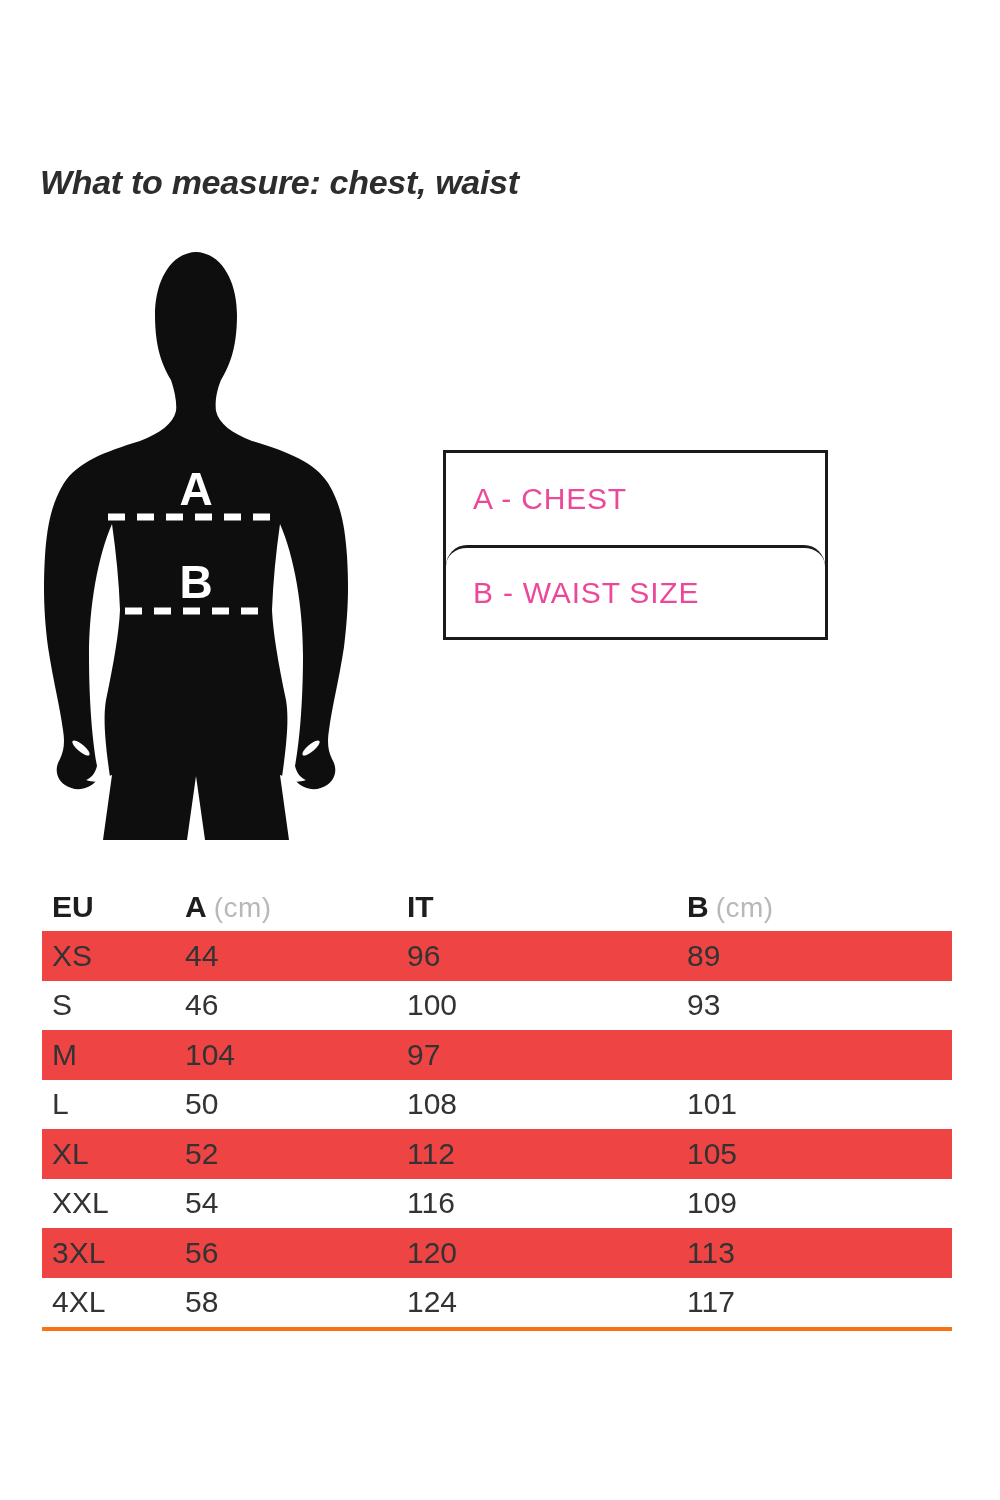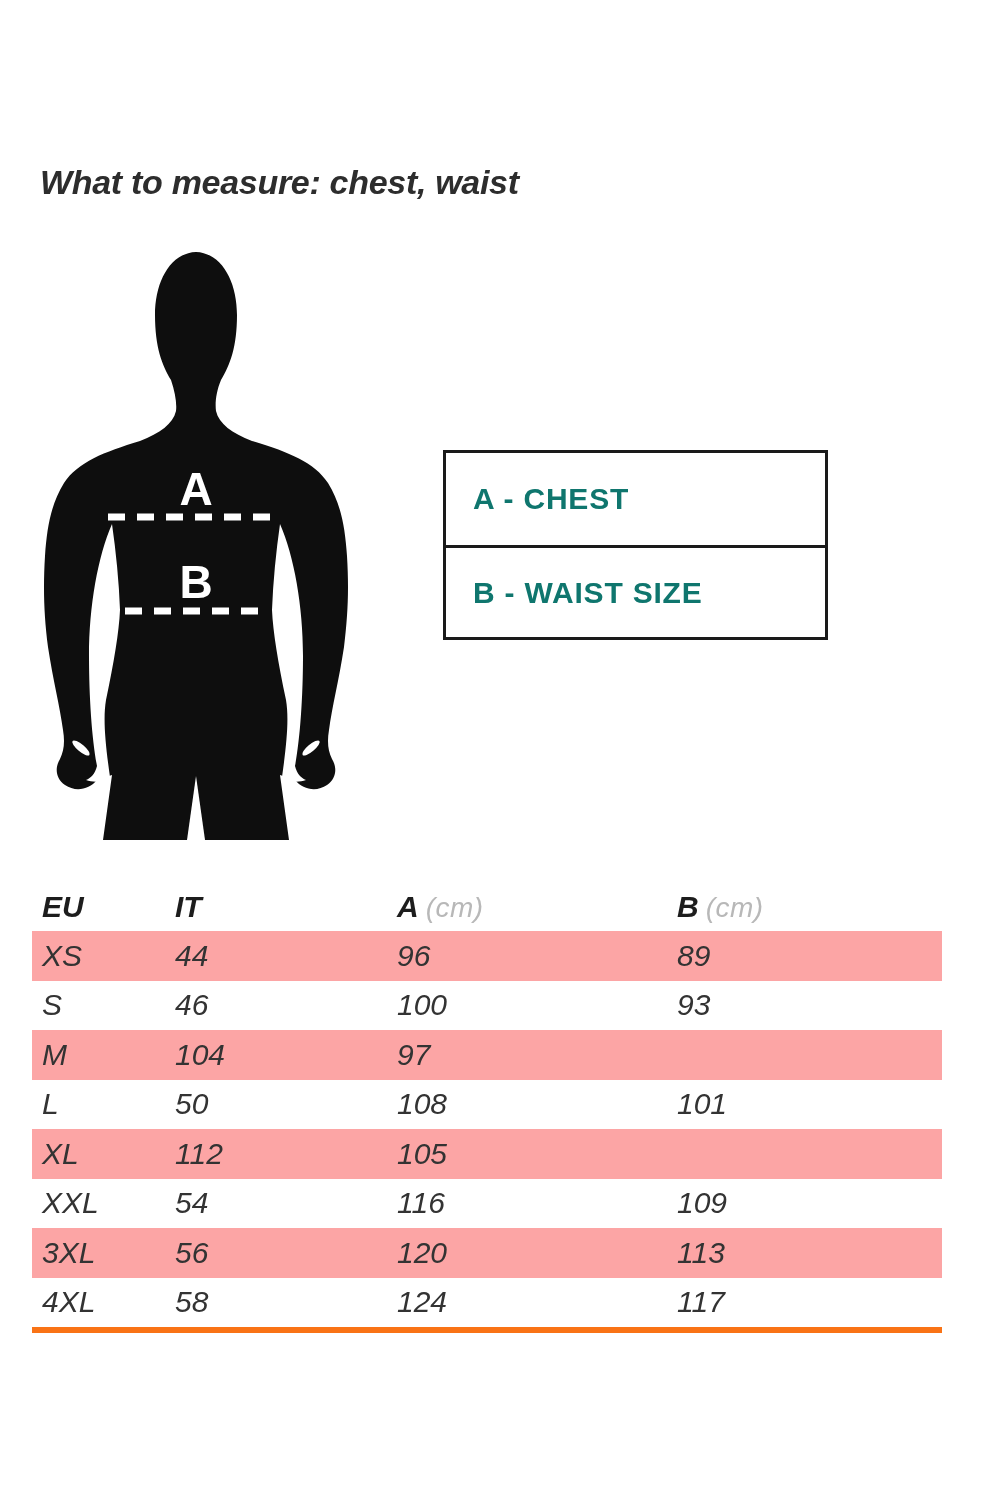--- a/index.html
+++ b/index.html
@@ -34,45 +34,45 @@
     width:385px; height:190px;
     border:3px solid #1a1a1a;
     background:#ffffff;
   }
   .legend-row {
     height:50%;
     display:flex;
     align-items:center;
     padding-left:27px;
     font-size:30px;
-    font-weight:700;
-    color:#0f766e;
+    font-weight:400;
+    color:#ec4899;
     letter-spacing:0.8px;
+    border-radius:21px;
   }
   .legend-row + .legend-row { border-top:3px solid #1a1a1a;align-items:center; }
 
   
   .size-table {
     position:absolute;
-    left:32px; top:883px;
+    left:42px; top:883px;
     width:910px;
-    border-bottom:6px solid #f97316;
+    border-bottom:4px solid #f97316;
     font-size:30px;
     color:#333333;
-    font-style:italic;
   }
   .trow {
     display:grid;
     grid-template-columns:133px 222px 280px 1fr;
     padding-left:10px;
     align-items:center;
     height:49.5px;
   }
   .trow.head { height:48px; font-weight:700; color:#1d1d1d; }
-  .trow.striped { background:#fca5a5; }
+  .trow.striped { background:#ef4444; }
   .unit {
     font-weight:400;
     font-size:28px;
     color:#b8b8b8;
     margin-left:7px;
     letter-spacing:0.5px;
   }
   .cell { white-space:nowrap; }
 </style>
 </head>
@@ -152,22 +152,22 @@
       <span>A - CHEST</span>
     </div>
     <div class="legend-row">
       <span>B - WAIST SIZE</span>
     </div>
   </div>
 
   <div class="size-table">
     <div class="trow head">
       <span class="cell">EU</span>
+      <span class="cell"><b>A</b><span class="unit">(cm)</span></span>
       <span class="cell">IT</span>
-      <span class="cell"><b>A</b><span class="unit">(cm)</span></span>
       <span class="cell"><b>B</b><span class="unit">(cm)</span></span>
     </div>
 
     <div class="trow striped">
       <span class="cell">XS</span>
       <span class="cell">44</span>
       <span class="cell">96</span>
       <span class="cell">89</span>
     </div>
     <div class="trow">
@@ -182,20 +182,21 @@
       <span class="cell">97</span>
     </div>
     <div class="trow">
       <span class="cell">L</span>
       <span class="cell">50</span>
       <span class="cell">108</span>
       <span class="cell">101</span>
     </div>
     <div class="trow striped">
       <span class="cell">XL</span>
+      <span class="cell">52</span>
       <span class="cell">112</span>
       <span class="cell">105</span>
     </div>
     <div class="trow">
       <span class="cell">XXL</span>
       <span class="cell">54</span>
       <span class="cell">116</span>
       <span class="cell">109</span>
     </div>
     <div class="trow striped">

